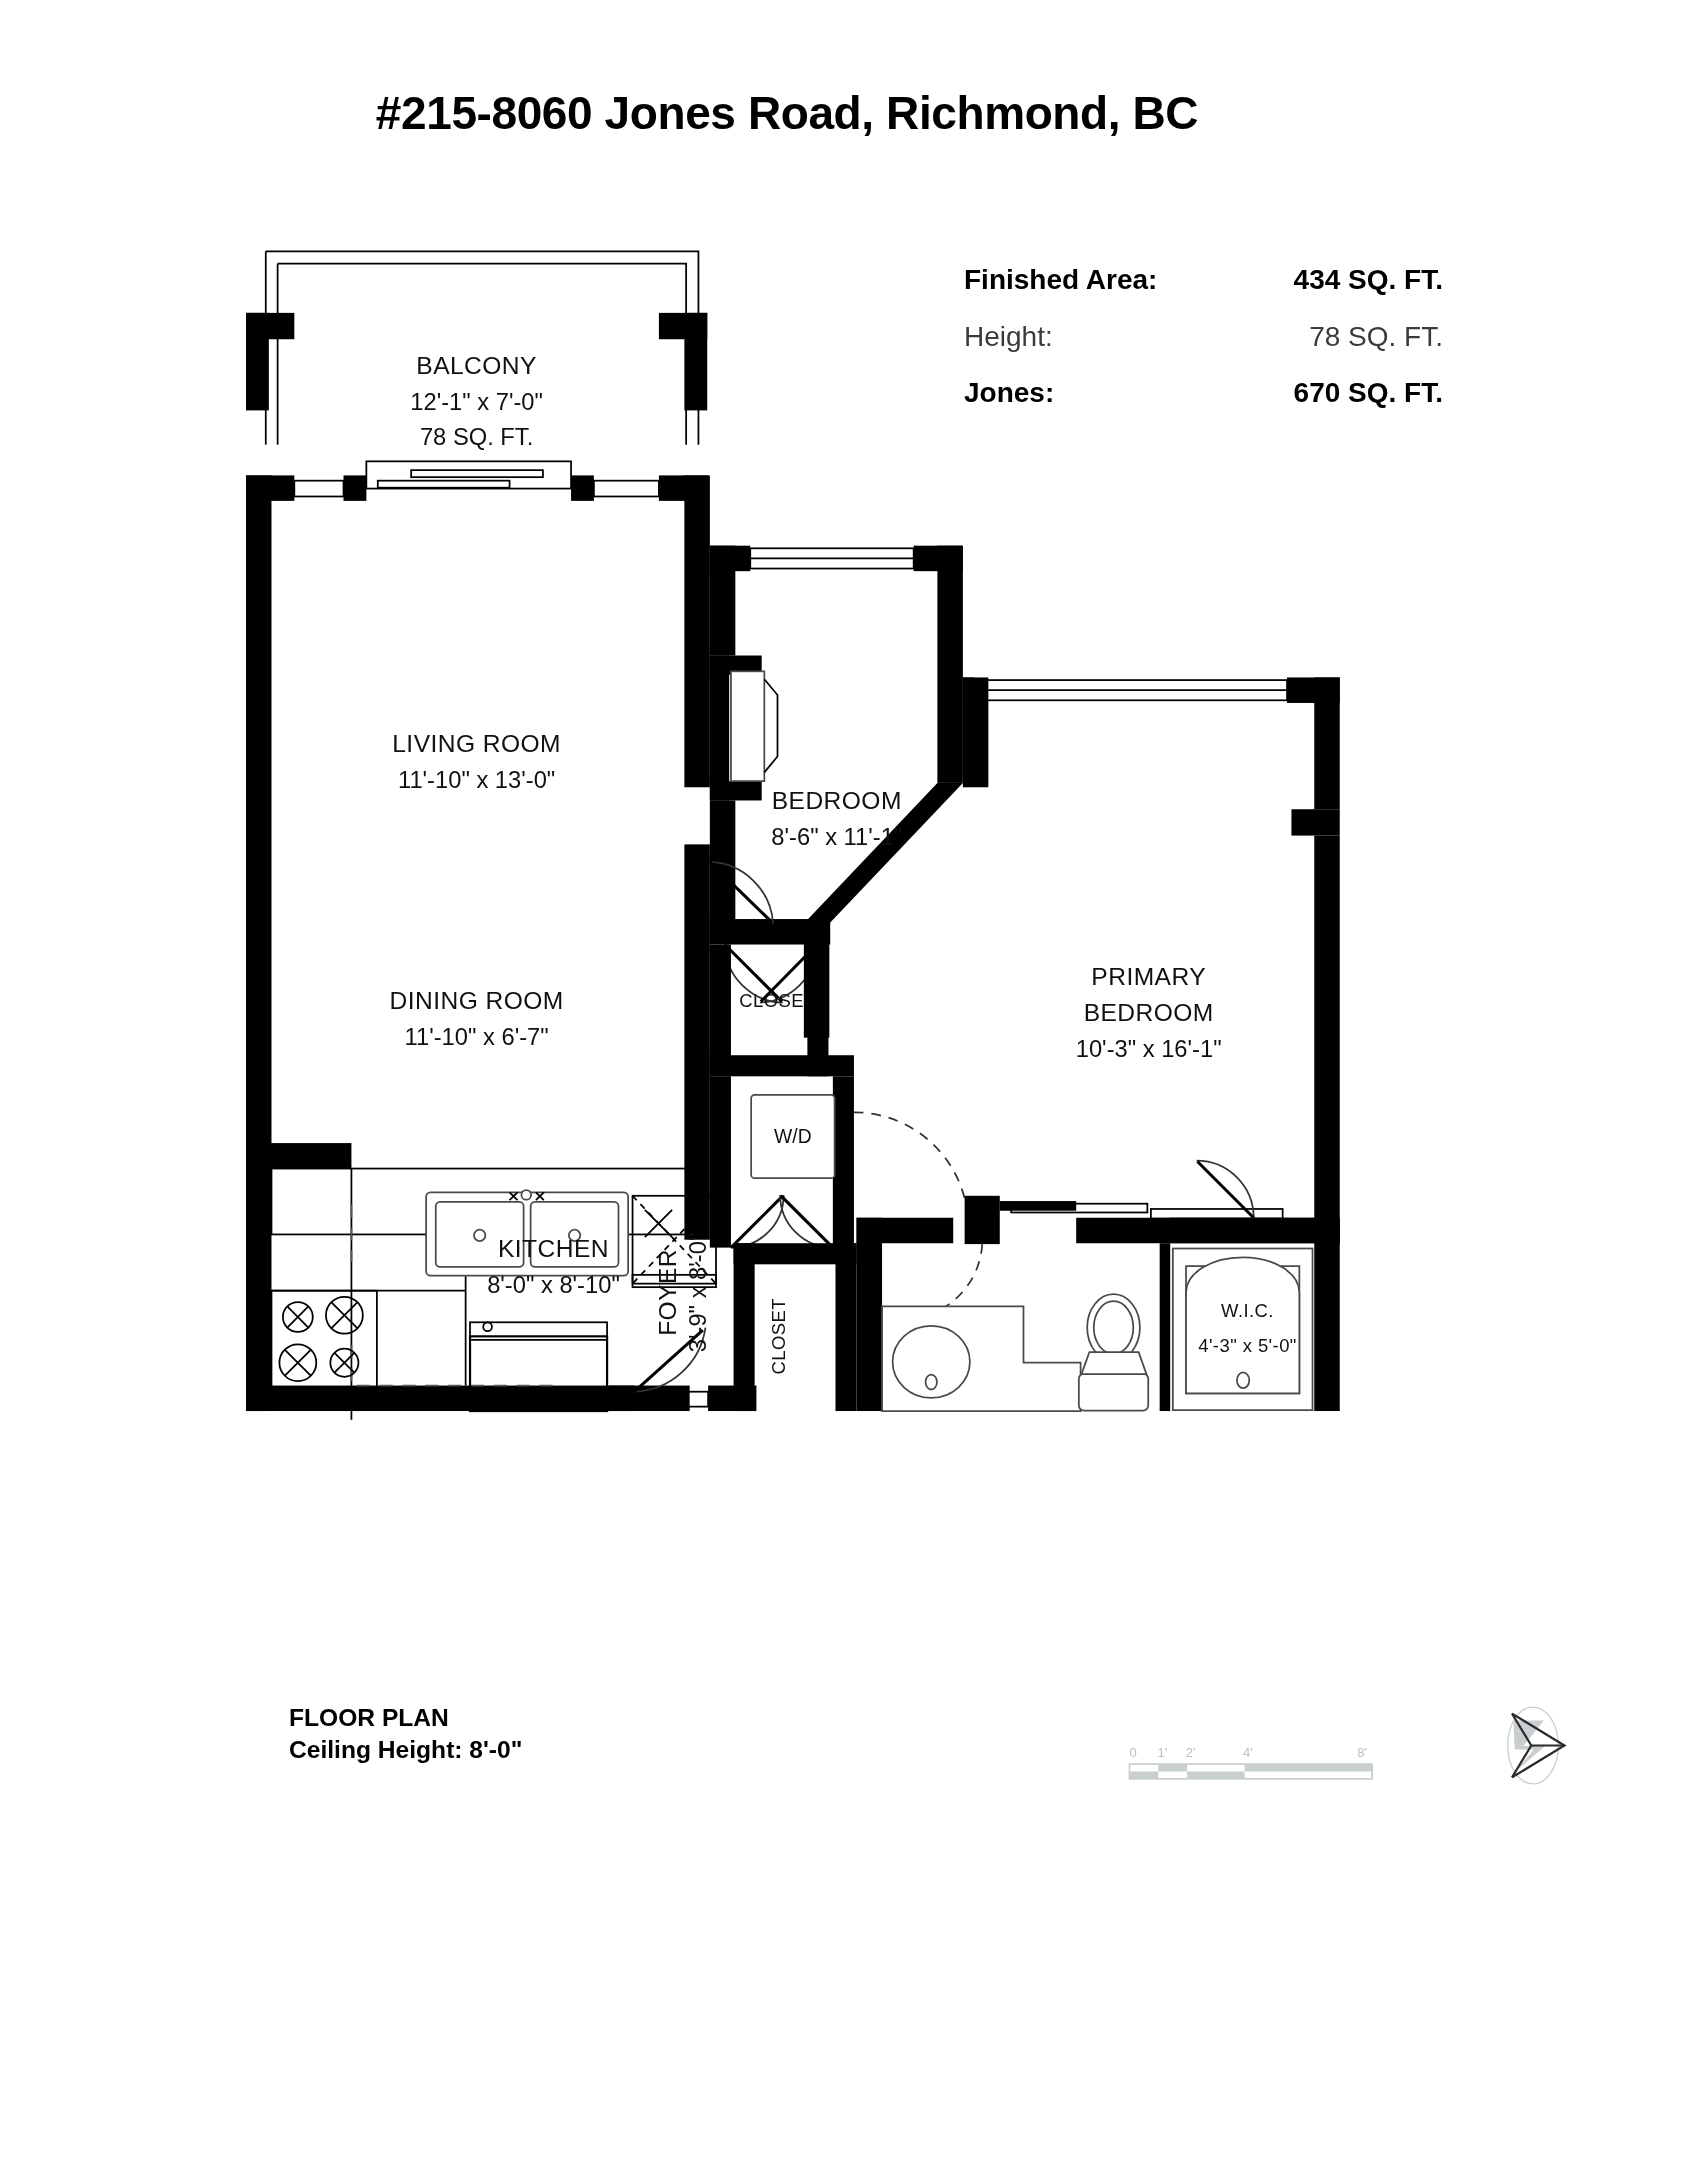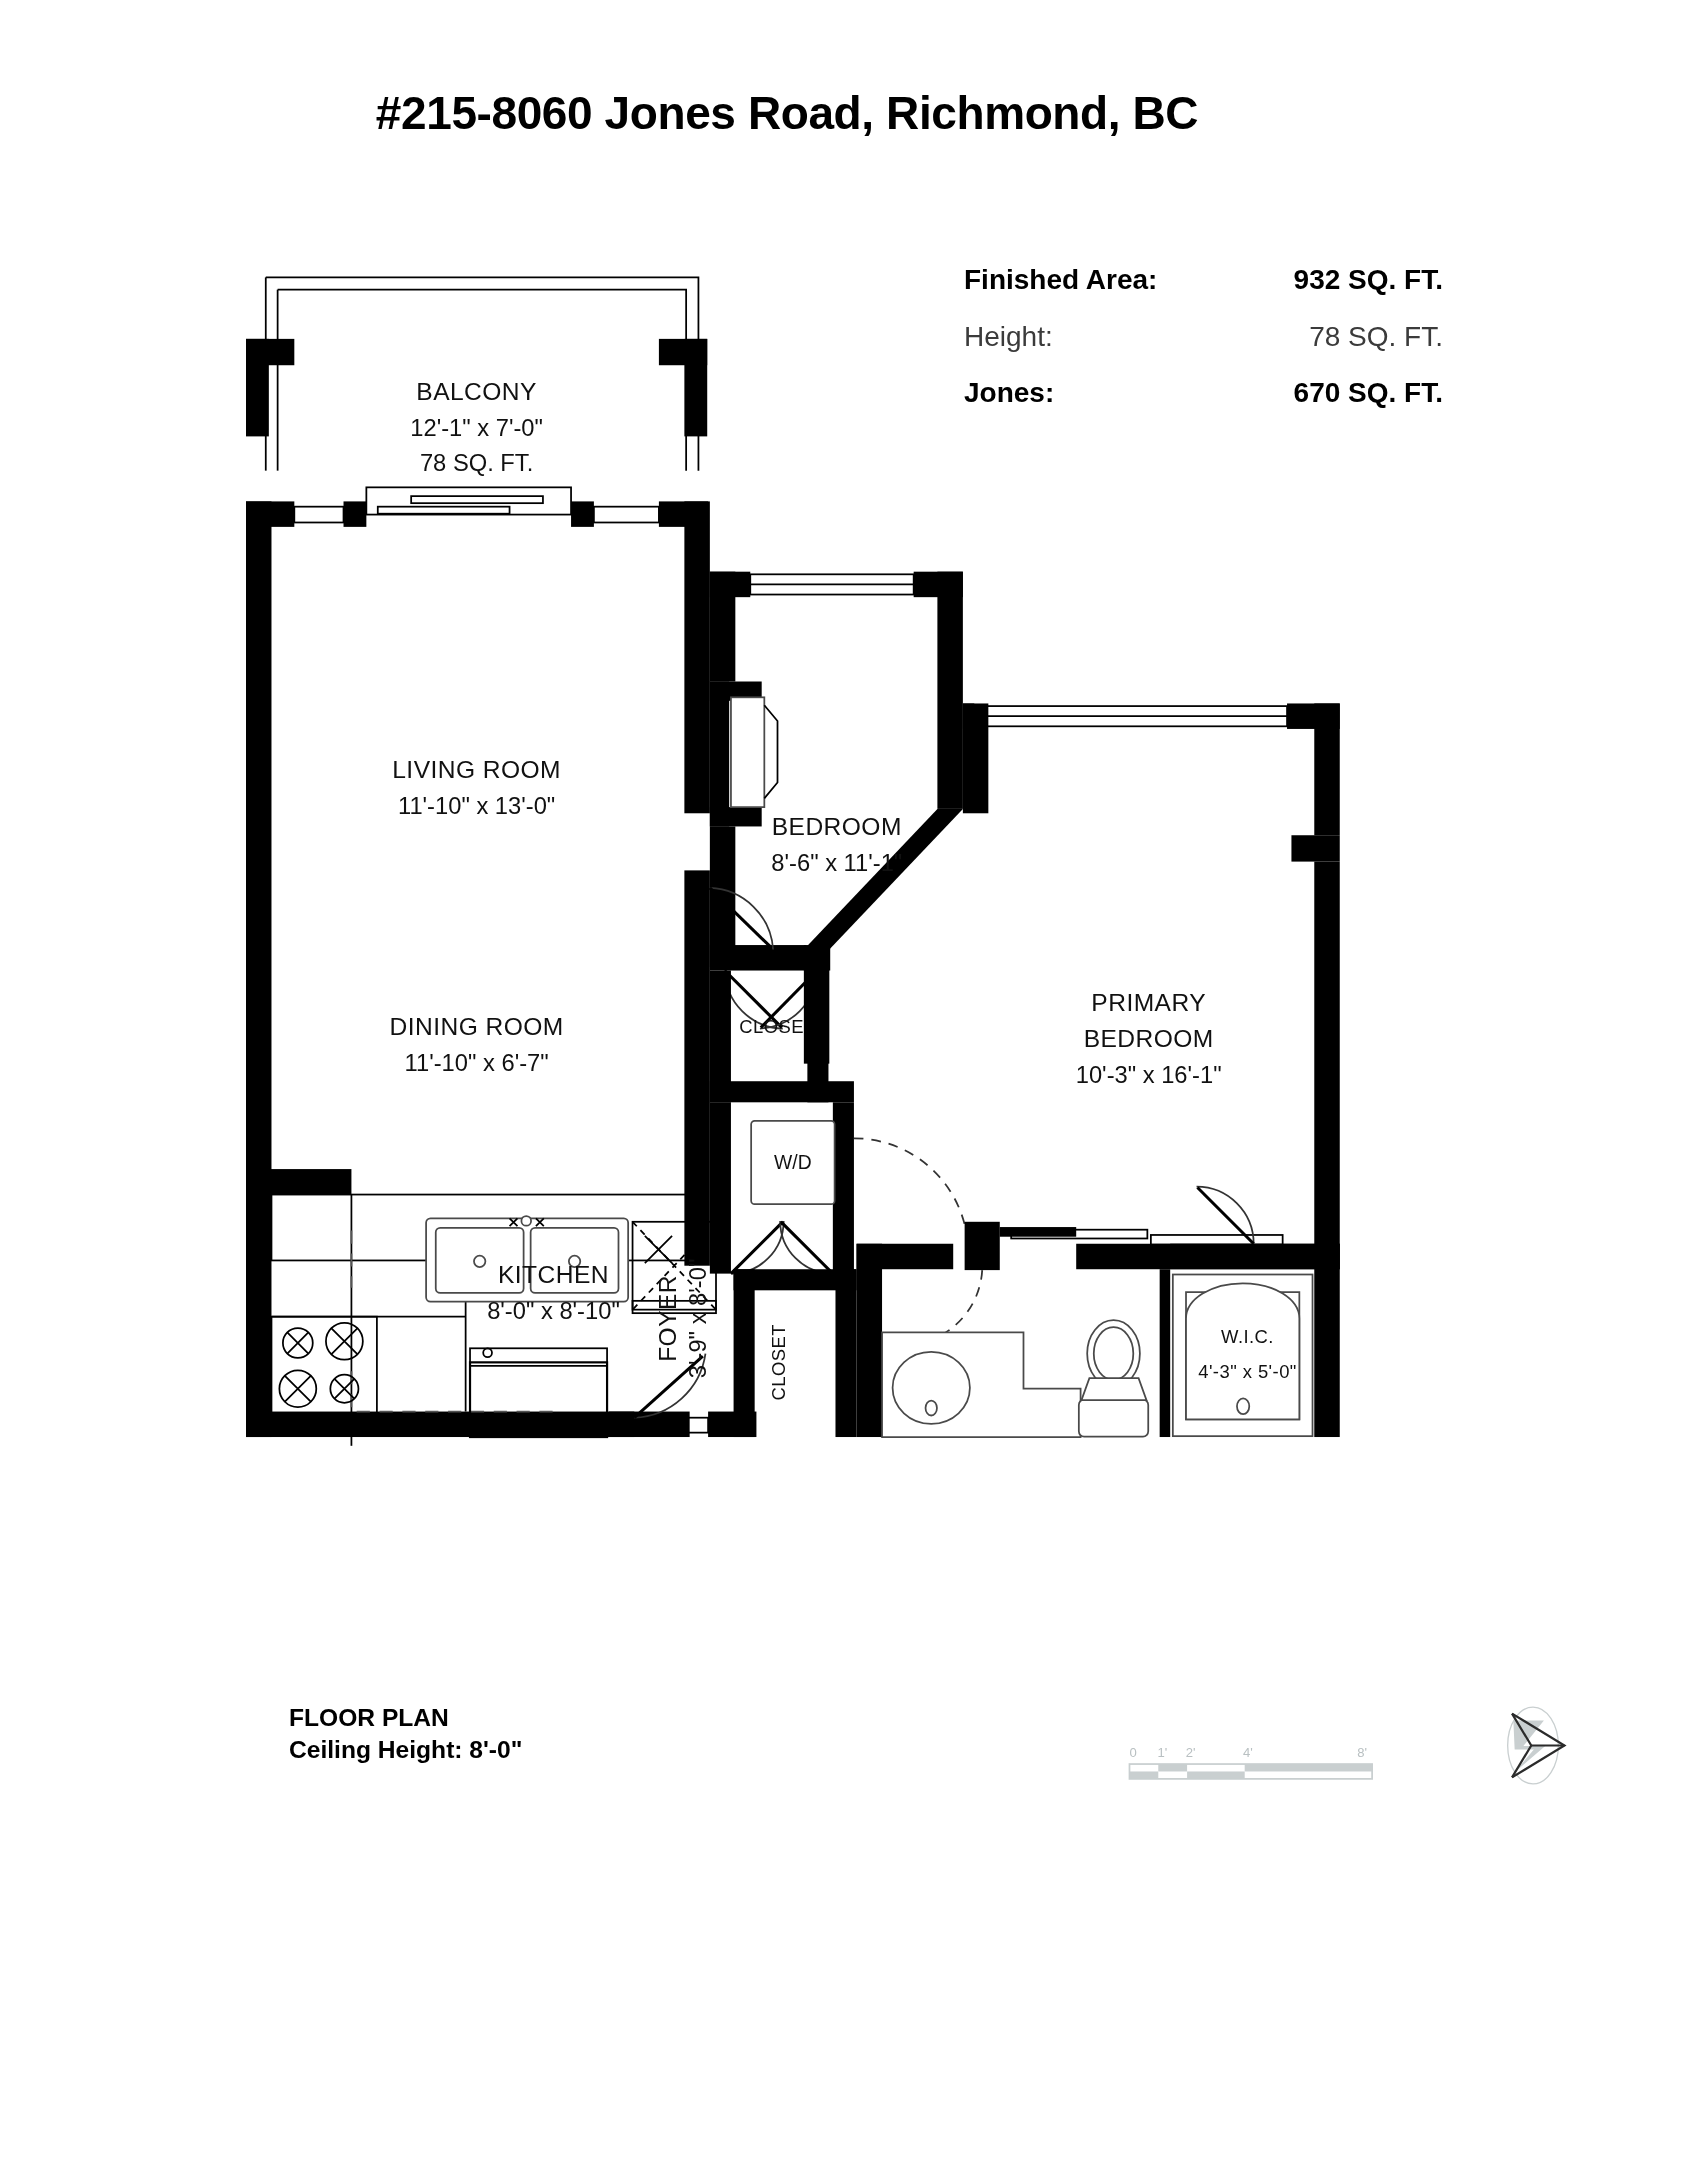--- a/index.html
+++ b/index.html
@@ -54,21 +54,21 @@
   .area-row.bold .area-label,
   .area-row.bold .area-value { font-weight: 700; color: #000; }
   .area-row.light .area-label,
   .area-row.light .area-value { font-weight: 400; color: #3b3b3b; }
   .area-label { letter-spacing: 0px; }
   .area-value { letter-spacing: 0px; }
 
   
   #plan-wrap {
     position: absolute;
-    top: 264px;
+    top: 238px;
     left: 246px;
     width: 1186px;
     height: 1428px;
   }
   #plan { display: block; width: 100%; height: 100%; }
 
   .wall   { fill: #000000; }
   .thin   { fill: none; stroke: #000000; stroke-width: 4; }
   .thin2  { fill: none; stroke: #000000; stroke-width: 5; }
   .fixture{ fill: #ffffff; stroke: #4a4a4a; stroke-width: 4; }
@@ -153,21 +153,21 @@
 </head>
 <body>
 
 <div id="page">
 
   <div class="title">#215-8060 Jones Road, Richmond, BC</div>
 
   <div class="area-block">
     <div class="area-row bold">
       <span class="area-label">Finished Area:</span>
-      <span class="area-value">932 SQ. FT.</span>
+      <span class="area-value">434 SQ. FT.</span>
     </div>
     <div class="area-row light">
       <span class="area-label">Height:</span>
       <span class="area-value">78 SQ. FT.</span>
     </div>
     <div class="area-row bold">
       <span class="area-label">Jones:</span>
       <span class="area-value">670 SQ. FT.</span>
     </div>
   </div>

